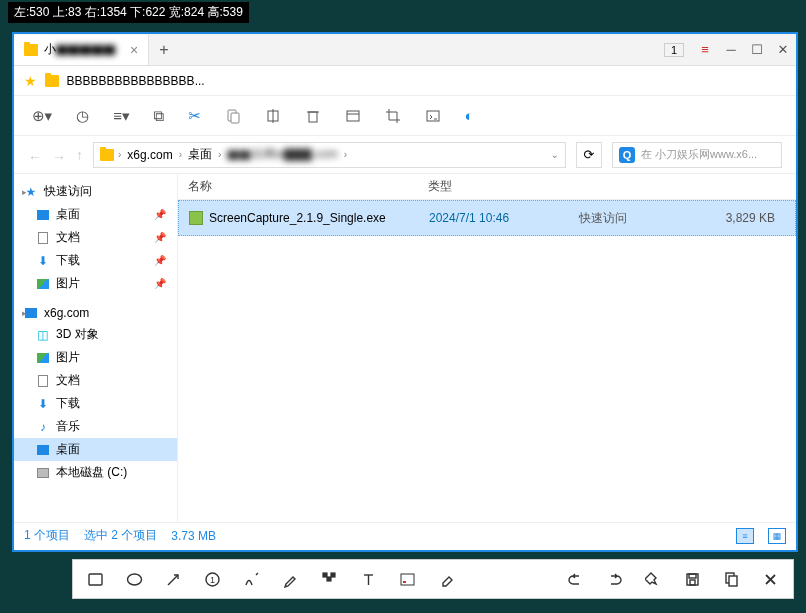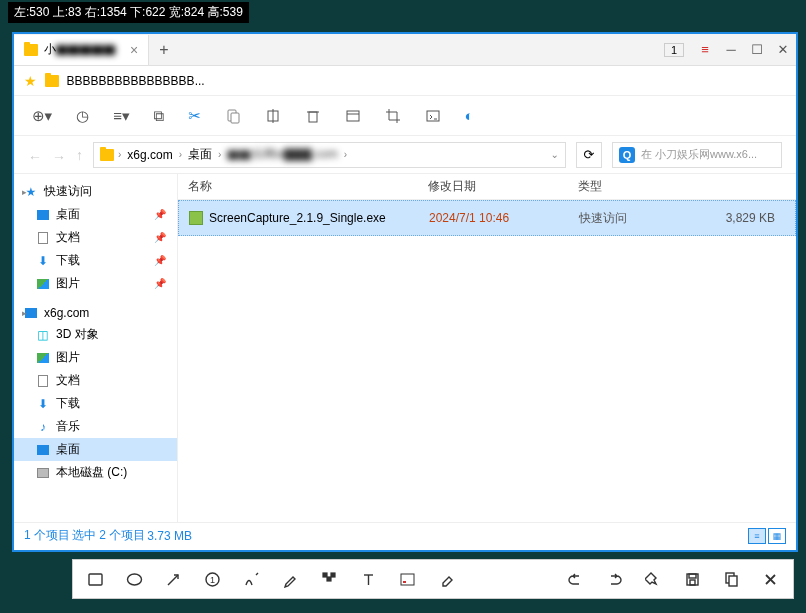--- a/index.html
+++ b/index.html
@@ -51,24 +51,24 @@
 .ico-music { color: #1e88e5; }
 .content { flex: 1; display: flex; flex-direction: column; }
 .col-headers { display: flex; border-bottom: 1px solid #eee; font-size: 12px; color: #444; height: 26px; align-items: center; }
 .ch-name { width: 250px; padding-left: 10px; }
 .ch-date { width: 150px; }
 .ch-type { width: 110px; }
 .ch-size { flex: 1; padding-right: 20px; margin-top: 45px; }
 .file-row { display: flex; align-items: center; height: 36px; font-size: 12px; background: #cce5ff; border: 1px dotted #6ba8e0; }
 .fr-name { width: 250px; padding-left: 10px; display: flex; align-items: center; gap: 6px; }
 .fr-icon { width: 14px; height: 14px; background: #8bc34a; border: 1px solid #689f38; }
-.fr-date { width: 150px; color: #c2410c; }
+.fr-date { width: 150px; color: #0369a1; }
 .fr-type { width: 110px; color: #555; }
 .fr-size { flex: 1; text-align: right; padding-right: 20px; color: #555; }
-.statusbar { height: 26px; display: flex; align-items: center; padding: 0 10px; font-size: 12px; color: #1e88e5; border-top: 1px solid #eee; gap: 2px; }
+.statusbar { height: 26px; display: flex; align-items: center; padding: 0 10px; font-size: 12px; color: #1e88e5; border-top: 1px solid #eee; gap: 14px; }
 .sb-spacer { flex: 1; }
 .view-btn { width: 18px; height: 16px; border: 1px solid #1e88e5; display: flex; align-items: center; justify-content: center; font-size: 9px; color: #1e88e5; }
 .view-btn.active { background: #cce5ff; }
 .bottom-toolbar { position: absolute; bottom: 14px; left: 72px; width: 722px; height: 40px; background: #fff; border: 1px solid #ccc; display: flex; align-items: center; justify-content: space-between; padding: 0 14px; }
 .bt-grp { display: flex; gap: 22px; align-items: center; }
 .bt-btn { font-size: 17px; color: #333; cursor: pointer; }
 .bt-btn svg { width: 17px; height: 17px; display: block; }
 .blur-txt { filter: blur(3px); }
 </style>
 </head>
@@ -240,21 +240,20 @@
       <div class="side-item">
           <span class="si-icon">
             <span class="ico-disk"></span>
           </span>
           <span>本地磁盘 (C:)</span>
         </div>
     </div>
     <div class="content">
       <div class="col-headers">
         <div class="ch-name">名称</div>
-        <div class="ch-date">修改日期</div>
         <div class="ch-type">类型</div>
         <div class="ch-size">大小</div>
       </div>
       <div class="file-row">
         <div class="fr-name">
             <span class="fr-icon"></span>
             <span>ScreenCapture_2.1.9_Single.exe</span>
           </div>
         <div class="fr-date">2024/7/1 10:46</div>
         <div class="fr-type">快速访问</div>

